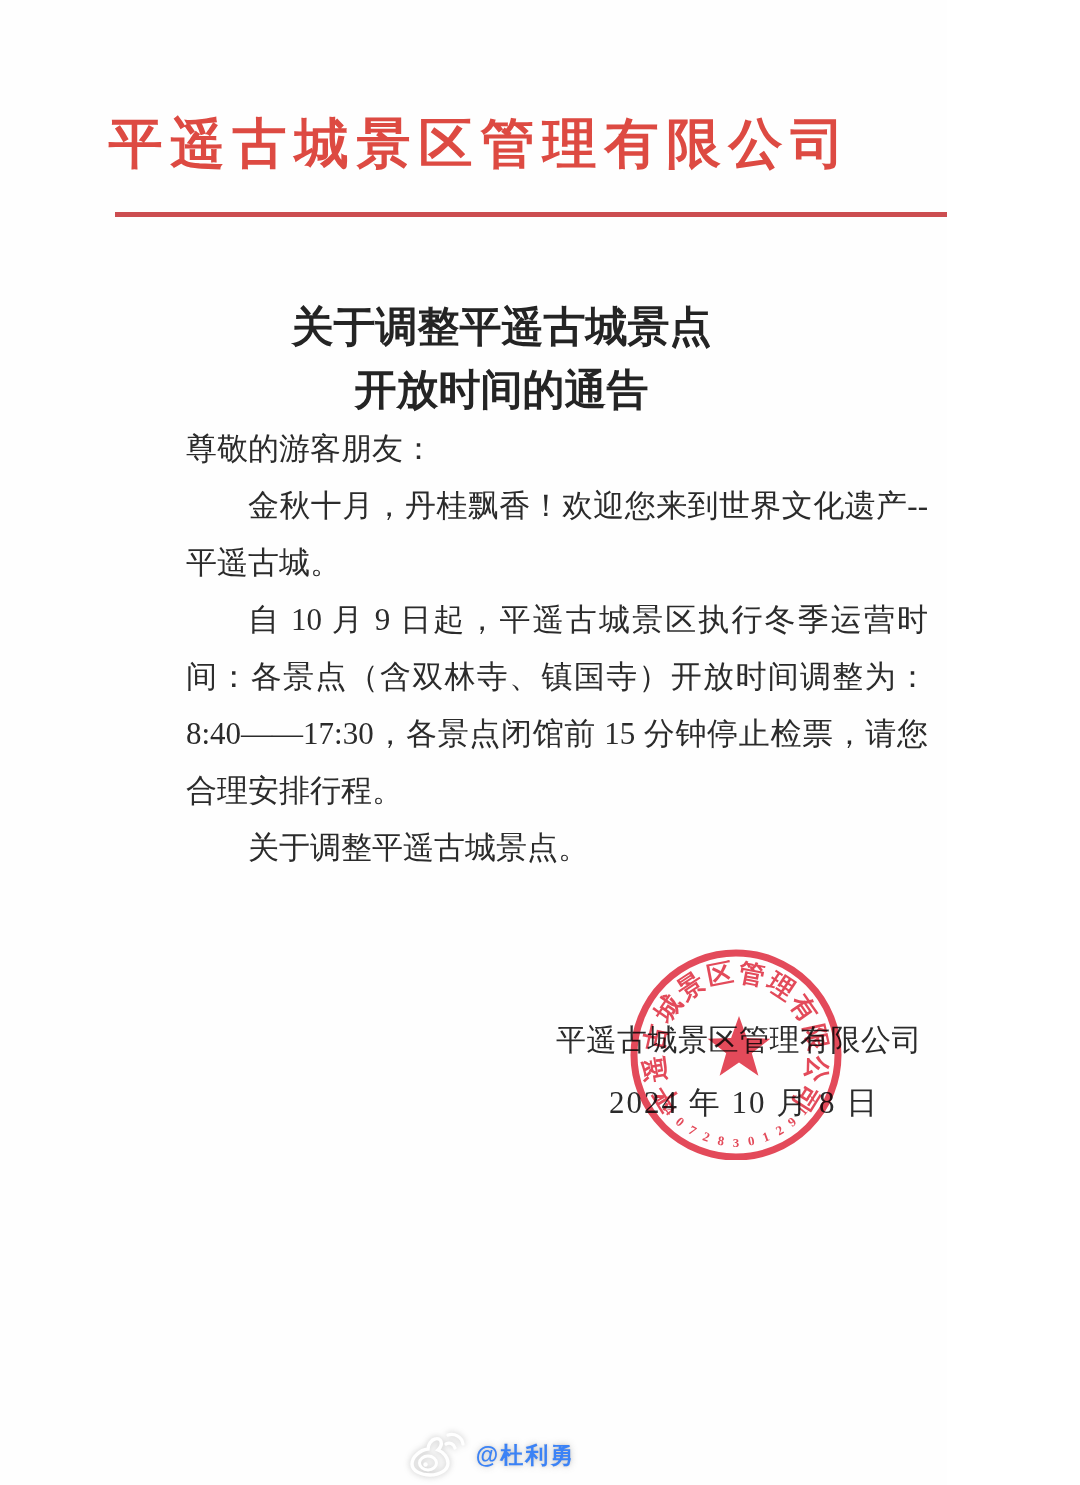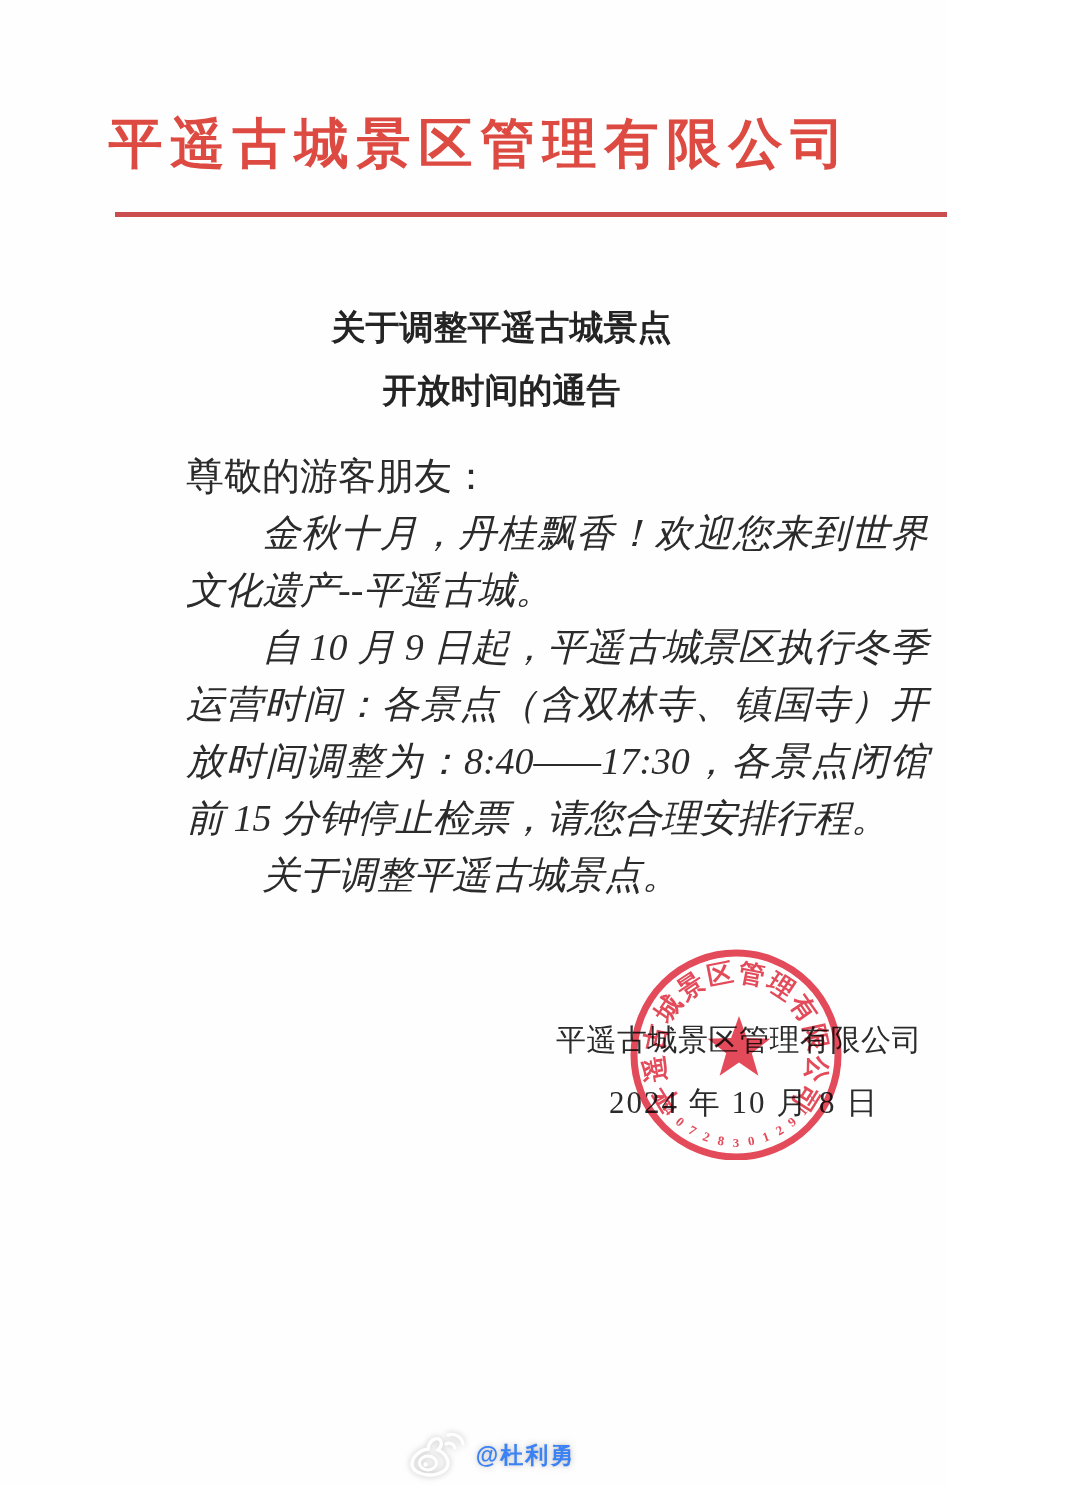--- a/index.html
+++ b/index.html
@@ -32,35 +32,35 @@
   }
   .divider{
     position:absolute;top:212px;left:115px;
     width:862px;height:5px;
     background:var(--divider-red);
   }
   .doc-title{
     position:absolute;top:296px;left:0;right:0;
     text-align:center;
     font-weight:bold;
-    font-size:34px;
+    font-size:42px;
     line-height:63px;
     padding-left:56px;
     color:#242424;
   }
   .body-text{
-    position:absolute;top:448px;left:186px;
+    position:absolute;top:420px;left:186px;
     width:742px;
-    font-size:38px;
+    font-size:31px;
     line-height:57px;
     text-align:justify;
     color:var(--text-color);
   }
   .body-text p{margin:0;}
-  .body-text p.indent{text-indent:2em;font-style:italic;}
+  .body-text p.indent{text-indent:2em;}
   .signature{
     position:absolute;top:1020px;left:556px;
     font-size:30px;
     letter-spacing:0.5px;
     white-space:nowrap;
     color:var(--text-color);
   }
   .sign-date{
     position:absolute;top:1082px;left:609px;
     font-size:31px;

